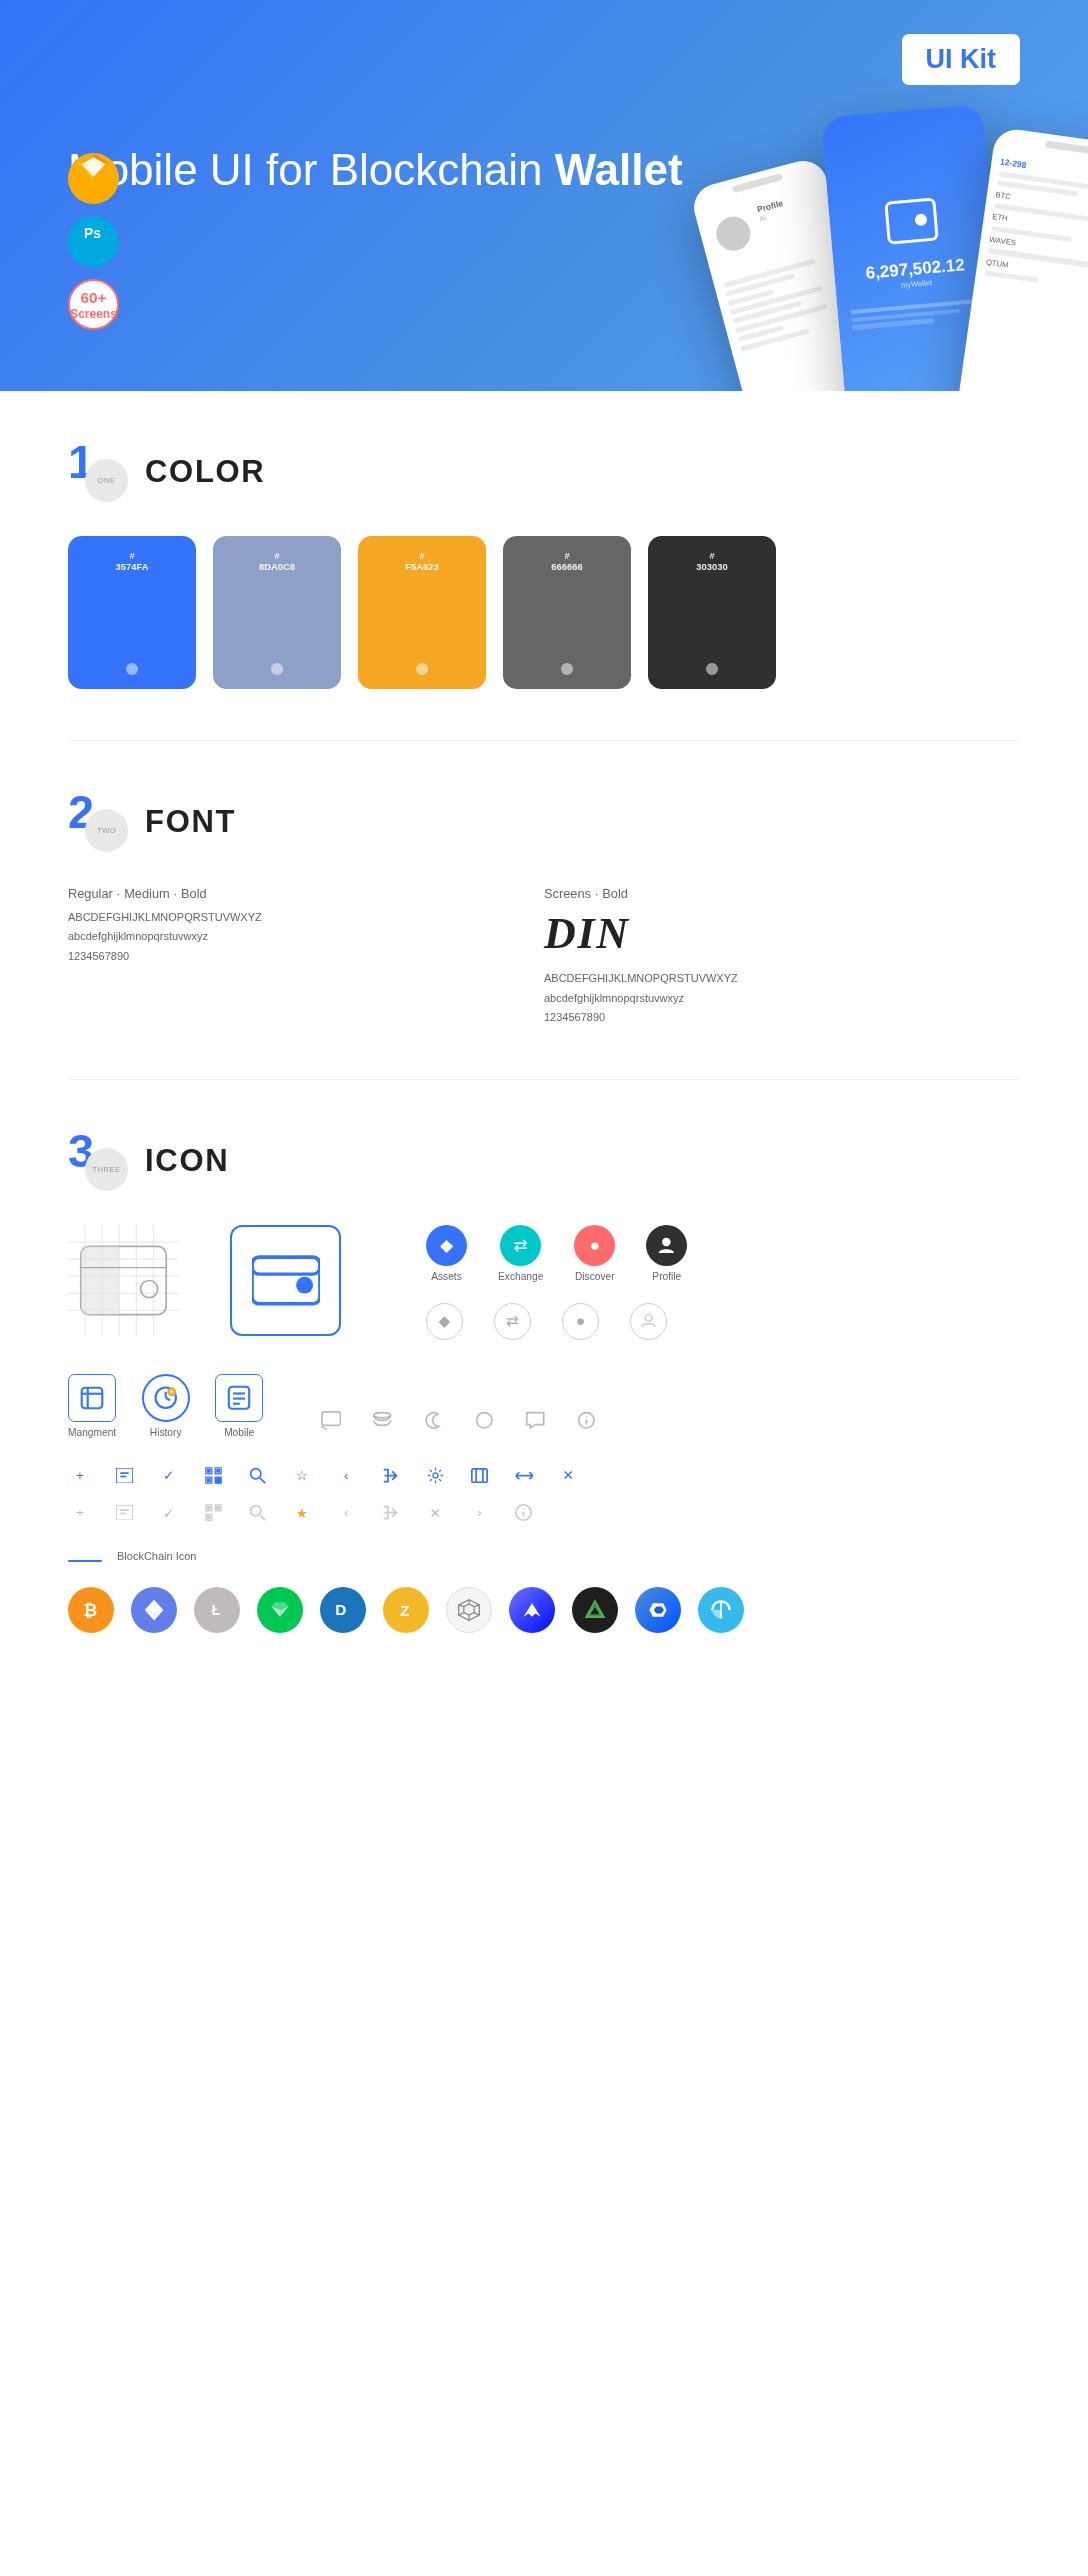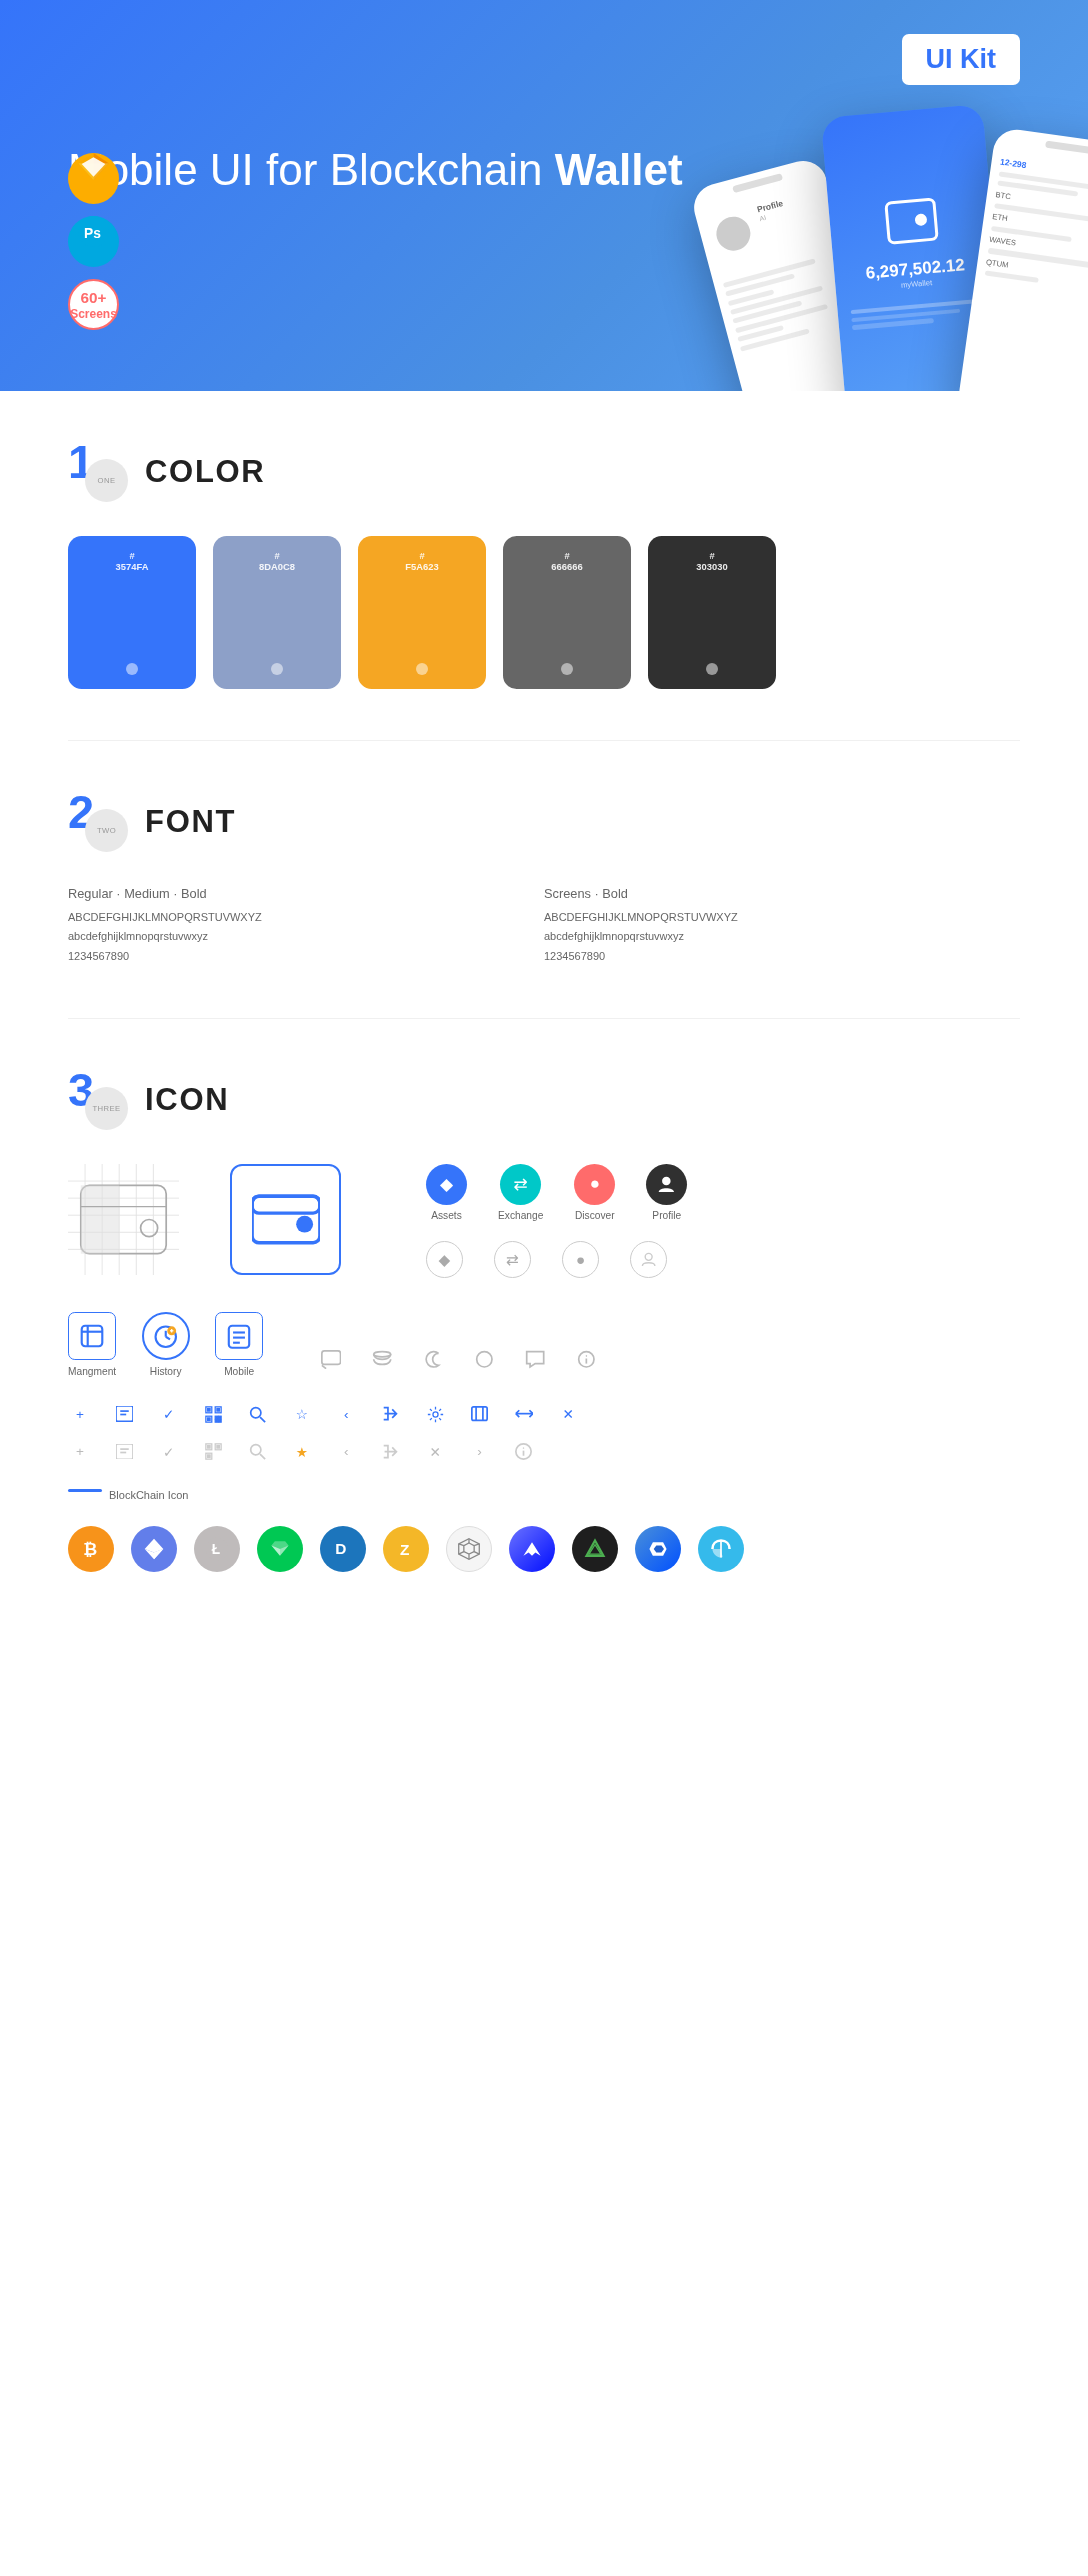--- a/index.html
+++ b/index.html
@@ -258,22 +258,22 @@
       display: flex; align-items: center; justify-content: center;
       font-size: 13.6px;
       color: #555;
     }
     .si.active { color: #3574FA; }
     .si.gray { color: #bbb; }
 
     
     .blockchain-label {
       display: flex;
-      align-items: flex-start;
-      gap: 7px;
+      align-items: flex-end;
+      gap: 15px;
       font-size: 11px;
       color: #666;
       margin: 25px 0;
     }
     .blockchain-line { width: 34px; height: 2.6px; background: #3574FA; border-radius: 1.7px; }
 
     
     .crypto-row {
       display: flex;
       gap: 17px;
@@ -481,20 +481,21 @@
       <div class="font-weights">Regular · Medium · Bold</div>
       <div class="font-chars">
         <div>ABCDEFGHIJKLMNOPQRSTUVWXYZ</div>
         <div>abcdefghijklmnopqrstuvwxyz</div>
         <div>1234567890</div>
       </div>
     </div>
 
     <div>
       <div class="font-weights">Screens · Bold</div>
+      <div class="font-name din">DIN</div>
       <div class="font-chars">
         <div>ABCDEFGHIJKLMNOPQRSTUVWXYZ</div>
         <div>abcdefghijklmnopqrstuvwxyz</div>
         <div>1234567890</div>
       </div>
     </div>
   </div>
 </div>
 
 <div class="section-divider"></div>

